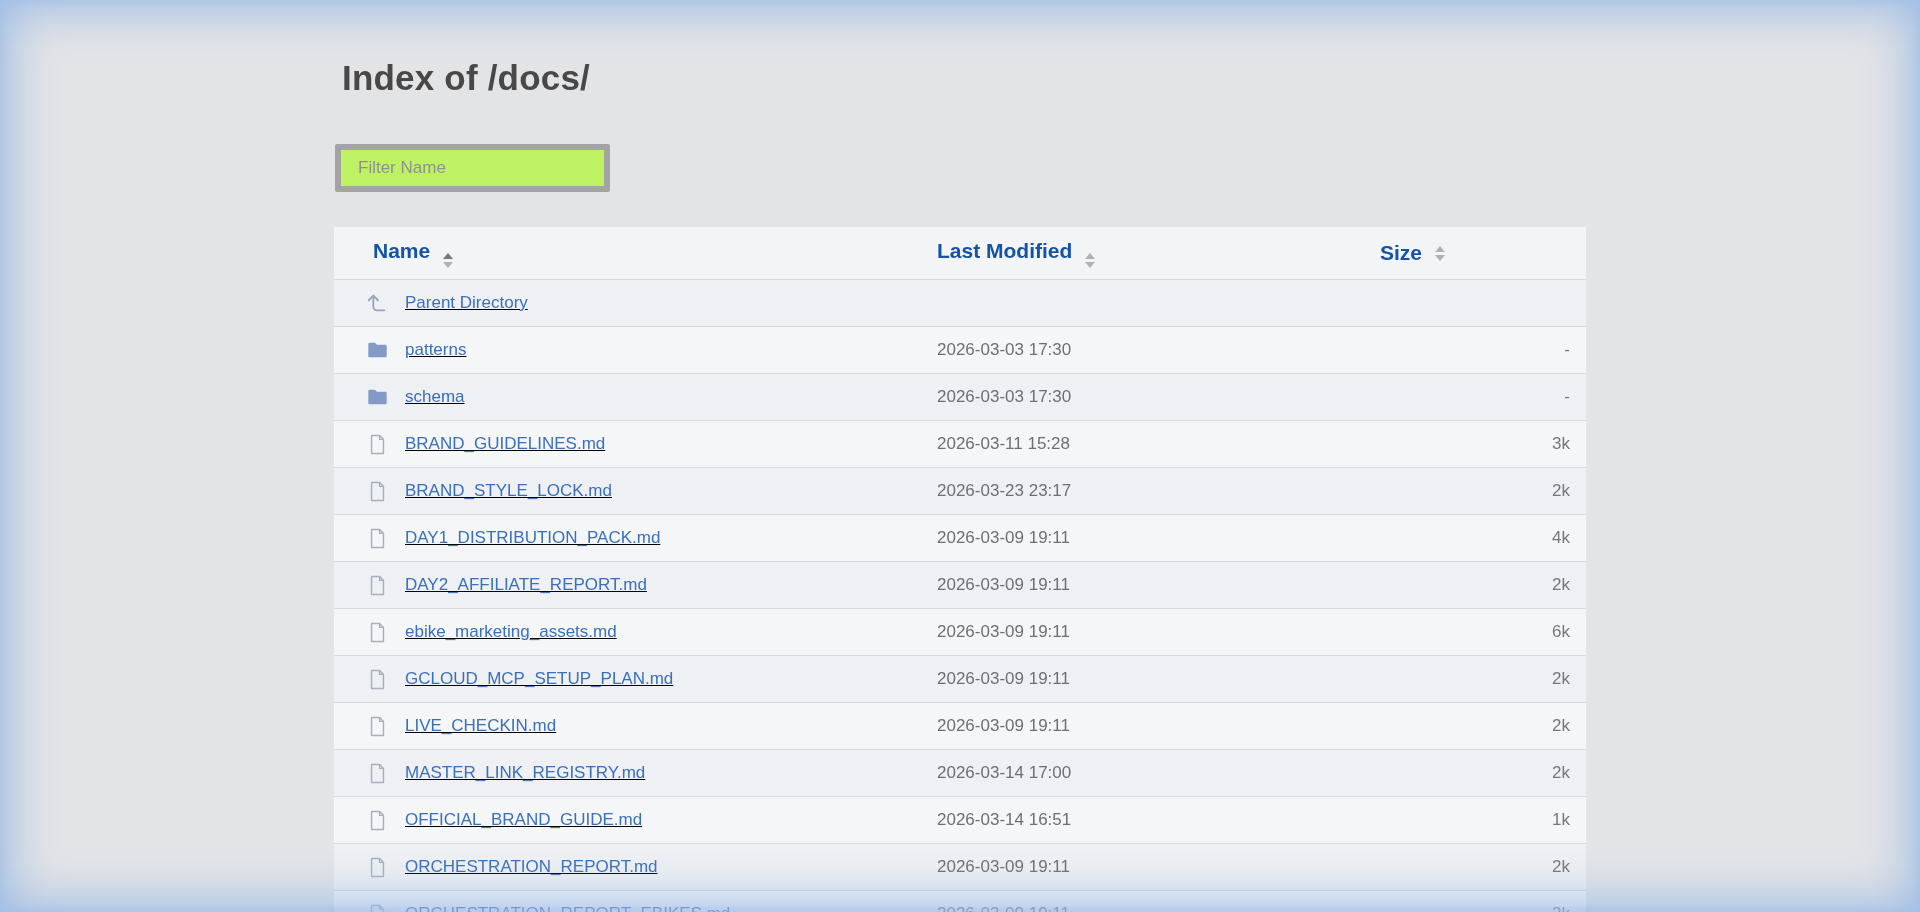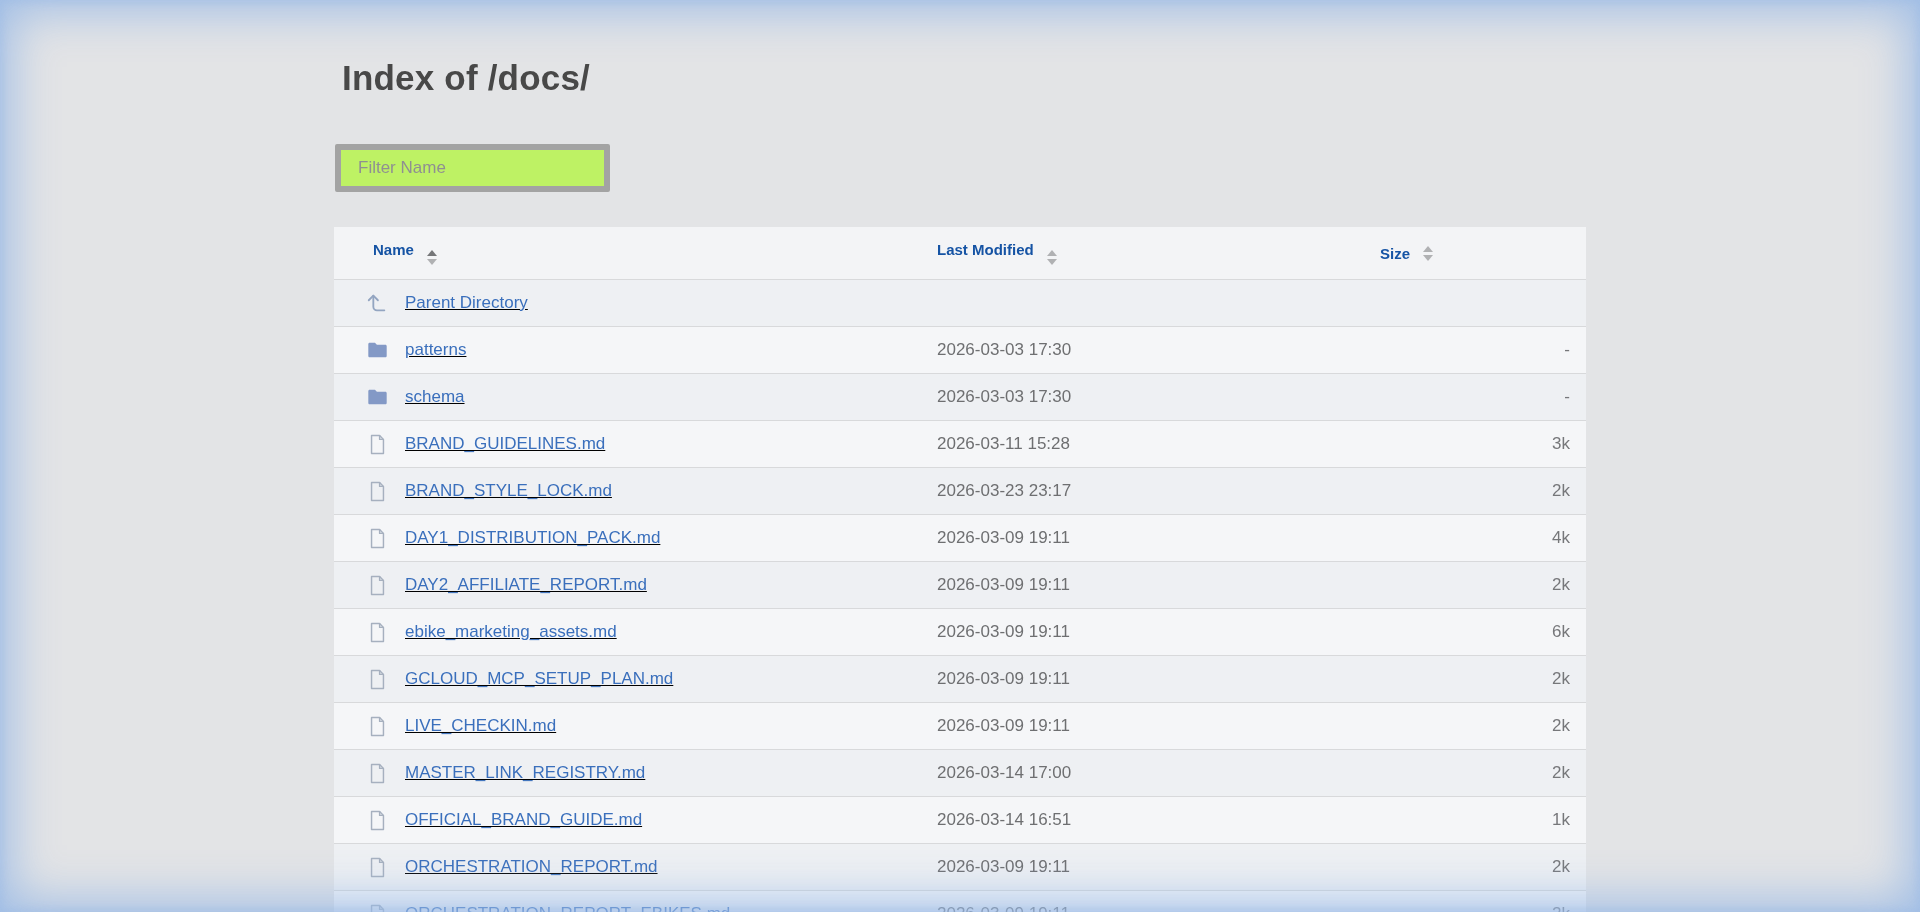--- a/index.html
+++ b/index.html
@@ -28,21 +28,21 @@
     margin-top:8px;
   }
   .filter-input::placeholder{color:#8f9091;opacity:1;}
   table.listing{
     position:absolute;top:227px;left:0;width:1252px;
     border-collapse:collapse;table-layout:fixed;font-size:17px;
   }
   col.c1{width:603px;}col.c2{width:443px;}col.c3{width:206px;}
   thead th{
     height:52px;background:#f3f4f6;font-weight:700;color:#1553a4;
-    text-align:left;padding:0;vertical-align:middle;font-size:15px;
+    text-align:left;padding:0;vertical-align:middle;font-size:21px;
   }
   thead th.h-name{padding-left:39px;}
   thead th.h-size .size-head-wrap{display:flex;align-items:center;padding-right:14px;}
   tbody tr{height:47px;border-top:1px solid #d8d9db;}
   tbody tr:nth-child(odd){background:#eef0f3;}
   tbody tr:nth-child(even){background:#f5f6f8;}
   td{padding:0;vertical-align:middle;}
   td.cell-name{padding-left:32px;}
   .name-wrap{display:flex;align-items:center;text-decoration:underline;}
   .row-icon{width:22px;height:22px;display:inline-flex;align-items:center;justify-content:center;flex:0 0 22px;margin-right:17px;}

